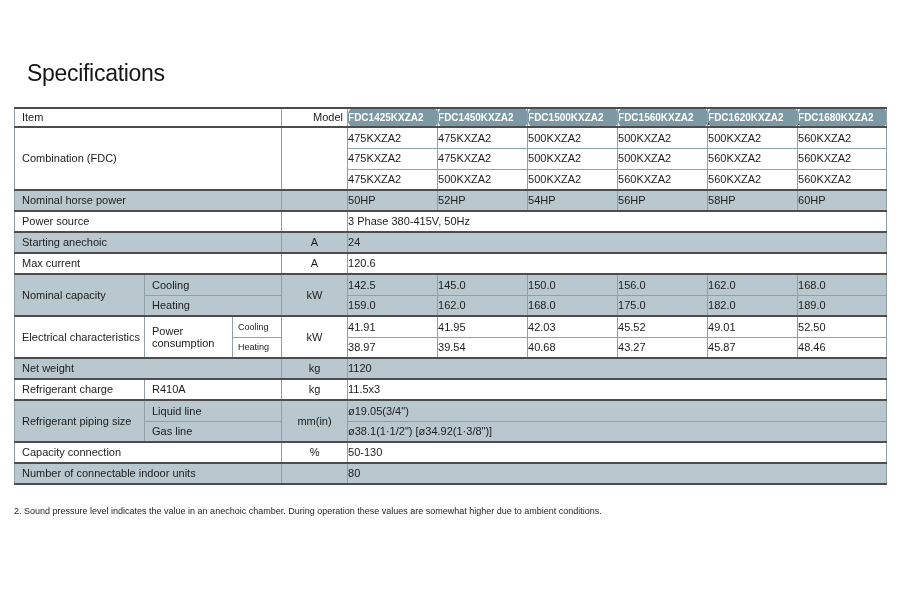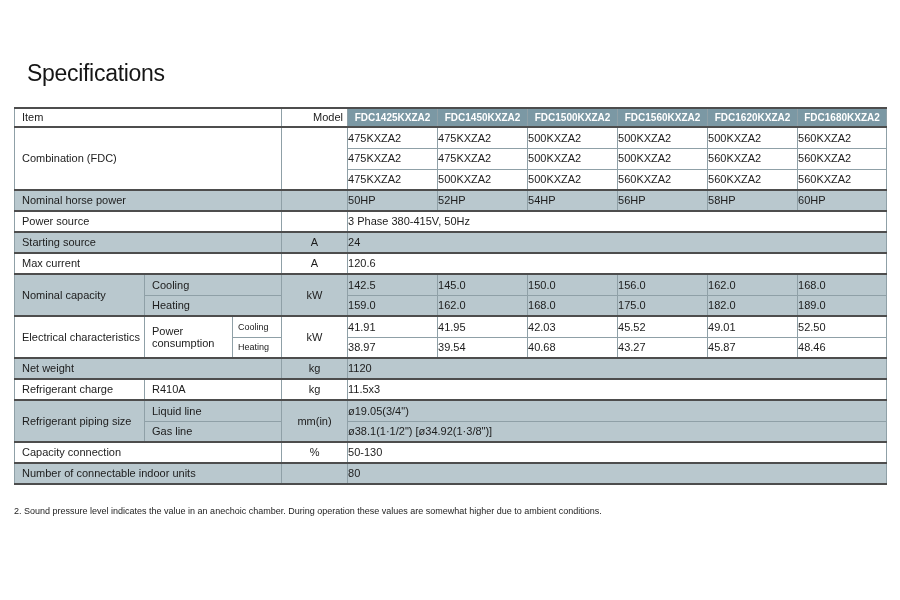--- a/index.html
+++ b/index.html
@@ -31,21 +31,21 @@
   .spec td.bbh { border-bottom:2px solid #4d4d4d; }
   .spec td.bbs { border-bottom:1px solid #8fa0a7; }
   .spec td.lbl { text-align:left; padding:1px 4px 1px 7px; }
   .spec td.sub { text-align:left; padding:1px 4px 1px 7px; }
   .spec td.subsm { text-align:left; padding:1px 2px 1px 5px; font-size:9px; }
   .spec td.unit { text-align:center; }
   .spec td.val { text-align:left; }
   .spec td.model-h { text-align:right; padding-right:4px; }
   .spec td.mh {
     background:#7b98a4; color:#ffffff; font-weight:bold;
-    font-size:10px; text-align:center;
+    font-size:10px; text-align:left;border-radius:6px;
   }
   .spec td.shade { background:#b9c8ce; }
   .notes {
     position:absolute; left:14px; top:506px; width:874px;
     font-size:9px; line-height:11.5px; color:#1c1c1c;
   }
 </style>
 </head>
 <body>
 
@@ -116,21 +116,21 @@
     <td class="val shade bbh">60HP</td>
   </tr>
 
   <tr>
     <td class="lbl bbh" colspan="3">Power source</td>
     <td class="unit bbh"></td>
     <td class="val bbh" colspan="6">3 Phase 380-415V, 50Hz</td>
   </tr>
 
   <tr>
-    <td class="lbl shade bbh" colspan="3">Starting source</td>
+    <td class="lbl shade bbh" colspan="3">Starting anechoic</td>
     <td class="unit shade bbh">A</td>
     <td class="val shade bbh" colspan="6">24</td>
   </tr>
 
   <tr>
     <td class="lbl bbh" colspan="3">Max current</td>
     <td class="unit bbh">A</td>
     <td class="val bbh" colspan="6">120.6</td>
   </tr>
 

